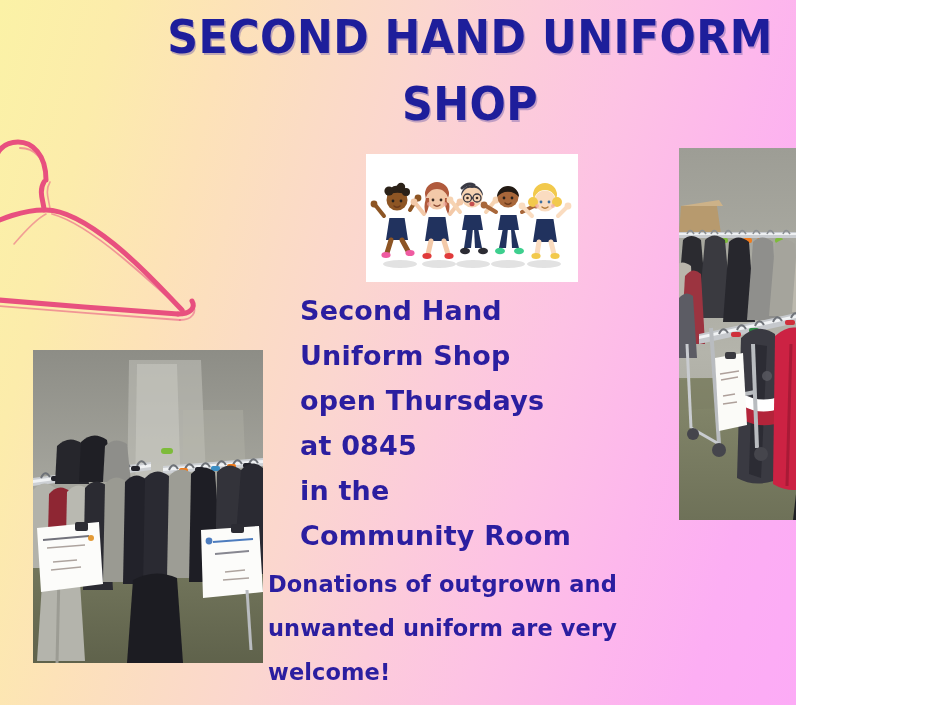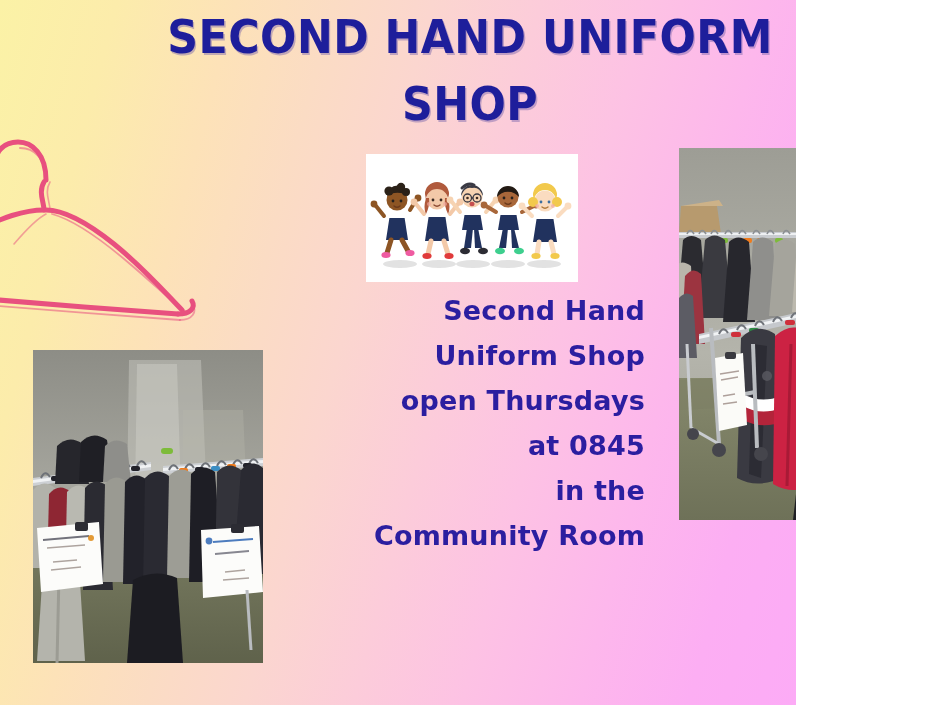--- a/index.html
+++ b/index.html
@@ -54,21 +54,21 @@
 
   
   .photo{position:absolute;overflow:hidden;background:#777;}
   #photo-left{left:33px;top:350px;width:230px;height:313px;}
   #photo-right{left:679px;top:148px;width:233px;height:372px;}
   .photo svg{display:block;}
 
   
   .body-text{
     position:absolute;
-    text-align:right;
+    text-align:left;
     color:#2b1ea0;
     font-family:"DejaVu Sans","Liberation Sans",sans-serif;
     font-weight:600;
     white-space:pre-line;
   }
   #hours-text{
     left:300px;top:288px;width:345px;
     font-size:27px;line-height:45px;letter-spacing:.2px;
   }
   #donation-text{
@@ -492,20 +492,23 @@
       </g>
     </svg>
   </div>
 
   <div class="body-text" id="hours-text">Second Hand
 Uniform Shop
 open Thursdays
 at 0845
 in the
 Community Room</div>
+  <div class="body-text" id="donation-text">Donations of outgrown and
+unwanted uniform are very
+welcome!</div>
 
   <div class="hanger" id="hanger-br">
     <svg viewBox="0 0 230 215" fill="none">
       <g stroke="#e8507f" stroke-linecap="round" stroke-linejoin="round" fill="none" transform="translate(230,0) scale(-1,1)">
         <path d="M92 96 C92 72 80 62 68 62 C54 62 47 72 49 83" stroke-width="4.5"></path>
         <path d="M92 96 C92 77 82 68 70 68" stroke-width="1.8" opacity=".55"></path>
         <path d="M90 98 C85 107 90 115 90 122" stroke-width="4.5"></path>
         <path d="M95 98 C90 107 95 115 95 122" stroke-width="1.5" opacity=".5"></path>
         <path d="M90 122 C78 122 50 128 32 144 C18 156 6 170 -8 184" stroke-width="4.5"></path>
         <path d="M92 126 C85 129 75 139 65 151" stroke-width="1.5" opacity=".5"></path>

